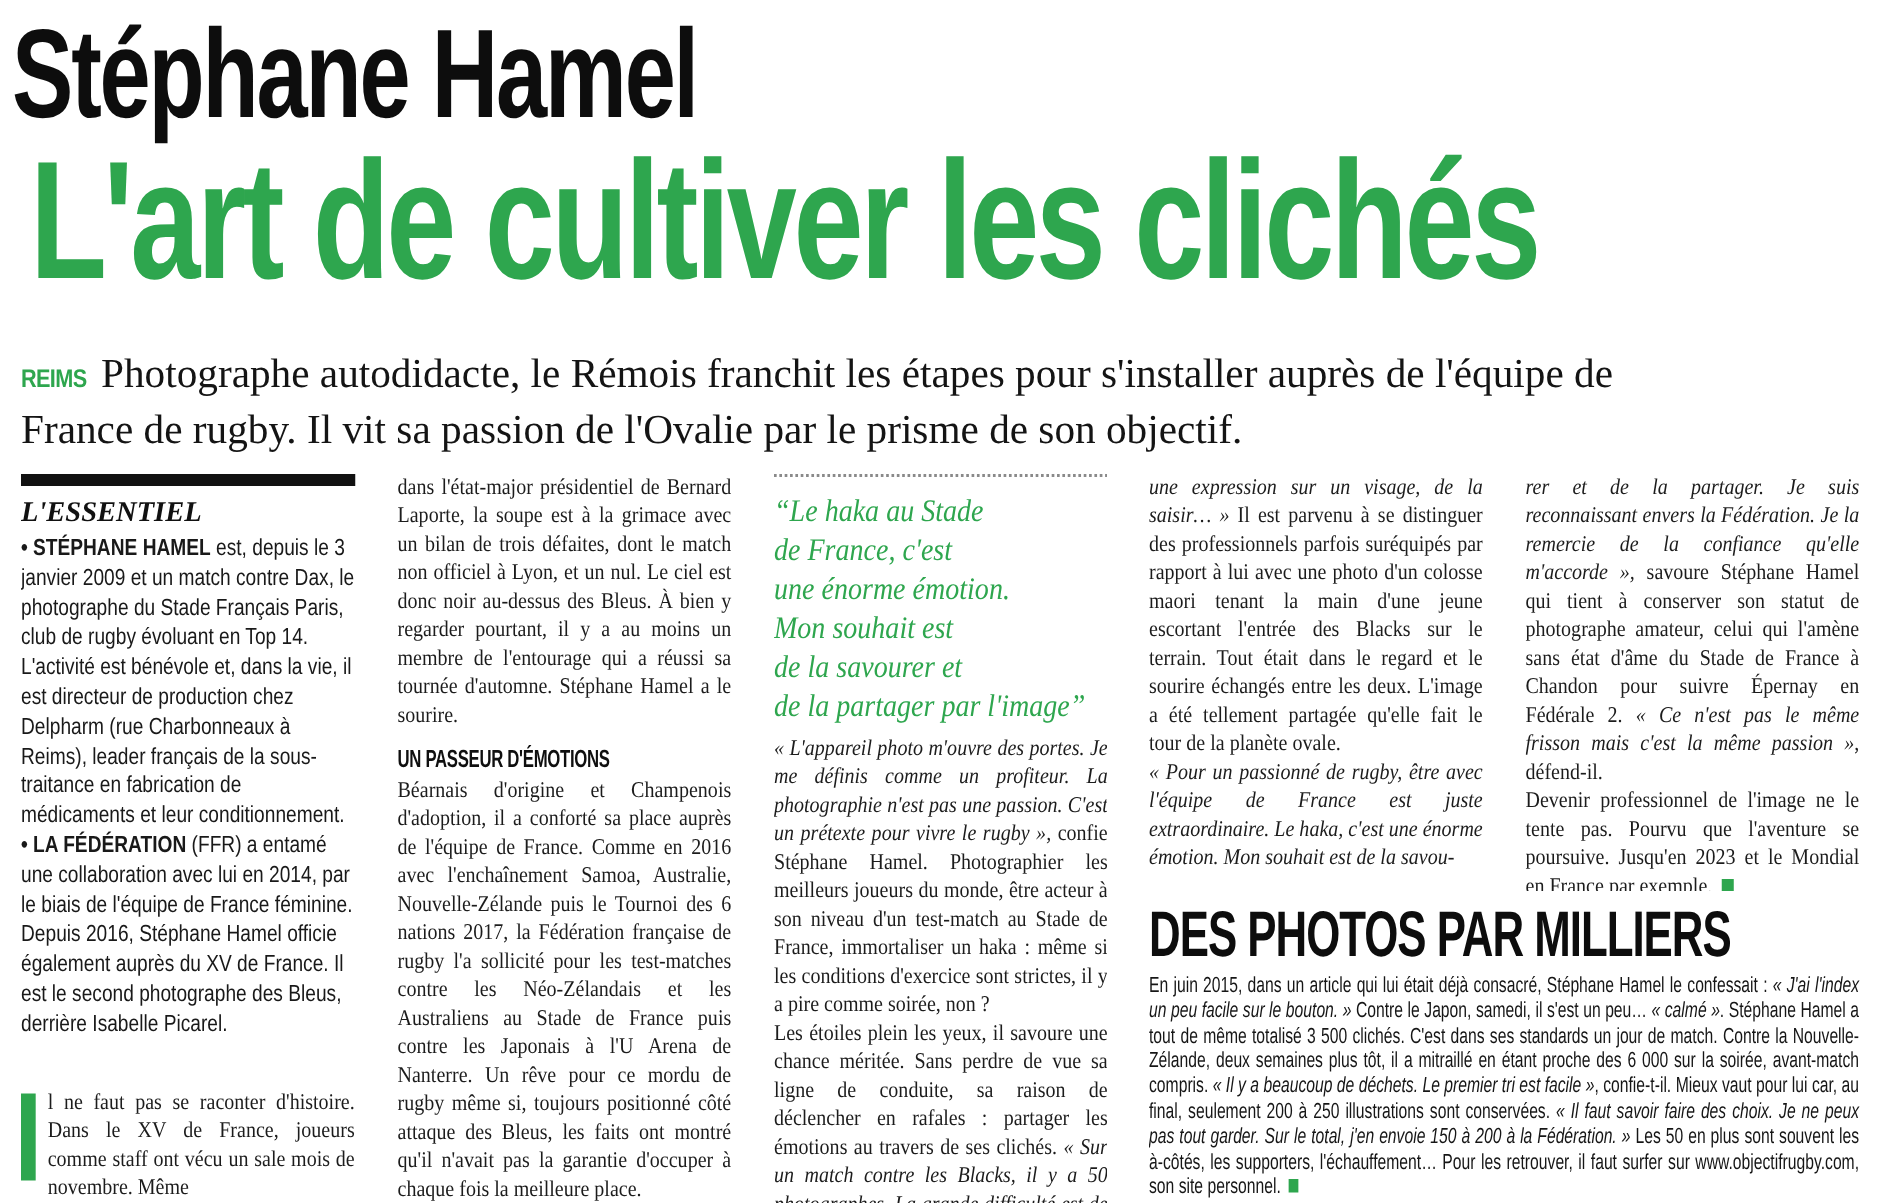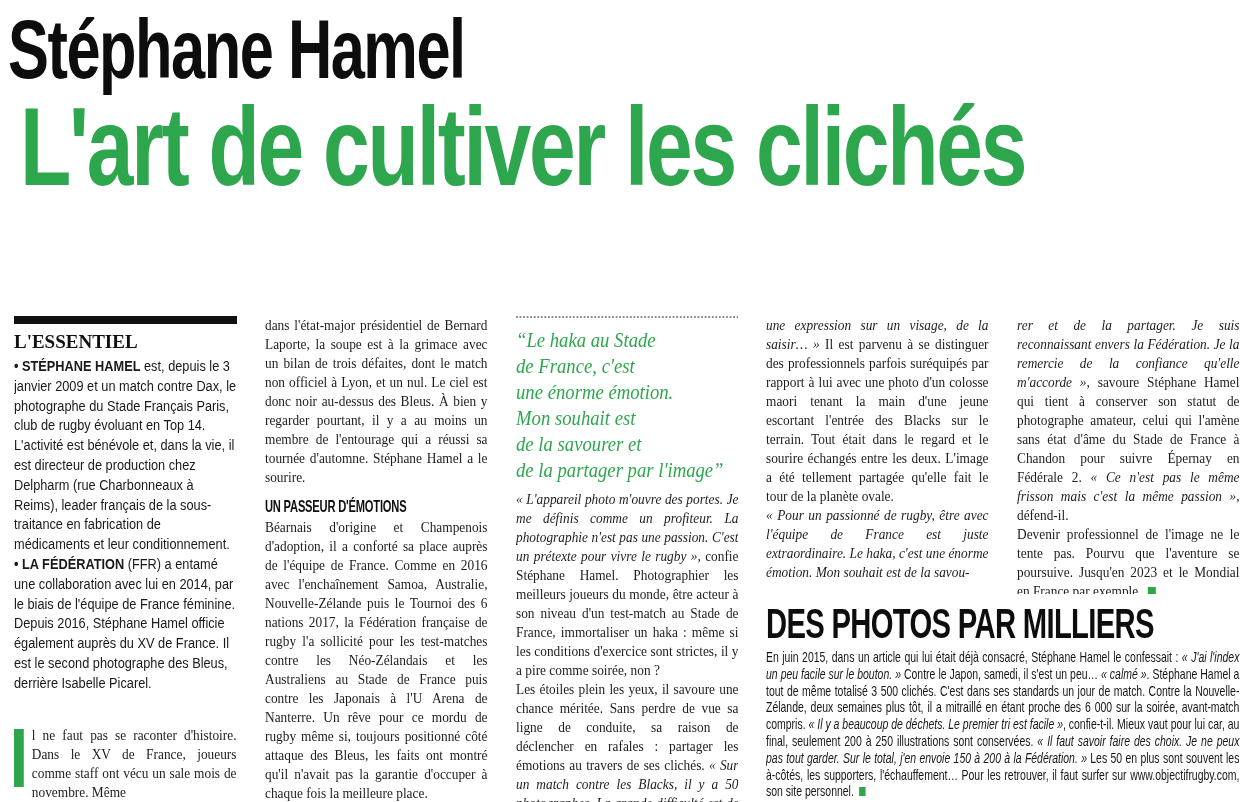--- a/index.html
+++ b/index.html
@@ -37,21 +37,21 @@
   }
   .col { overflow:hidden; }
   .span2 { grid-row:1 / 3; }
   .cw { width:250px; transform:scaleX(0.89); transform-origin:0 0; }
   .body-text { font-size:15px; line-height:19px; text-align:justify; color:#1c1c1c; margin:0; }
   .body-text span { white-space:pre-line; }
   .it { font-style:italic; }
   
   .col1 { display:flex; flex-direction:column; }
   .blackbar { height:8px; background:#111; margin-bottom:7px; }
-  .ess-title { font-weight:bold; font-size:19px; margin-bottom:3px; color:#111; }
+  .ess-title { font-weight:bold; font-style:italic; font-size:19px; margin-bottom:3px; color:#111; }
   .ess-body {
     width:270px; transform:scaleX(0.8237); transform-origin:0 0;
     font-family:"Liberation Sans", sans-serif; font-size:15.5px; line-height:19.8px; color:#191919;
   }
   .ess-item { margin:0; }
   .ess-lead { font-weight:bold; }
   
   .intro { margin-top:auto; }
   .dropbar { float:left; width:11px; height:58px; background:#2ea64e; margin:3px 9px 0 0; }
   
@@ -82,20 +82,21 @@
   .photos-text span { white-space:pre-line; }
 </style>
 </head>
 <body>
 
 <div class="page">
 
   <div class="kicker">Stéphane Hamel</div>
   <div class="title">L'art de cultiver les clichés</div>
 
+  <div class="standfirst"><span class="loc">REIMS</span><span>Photographe autodidacte, le Rémois franchit les étapes pour s'installer auprès de l'équipe de France de rugby. Il vit sa passion de l'Ovalie par le prisme de son objectif.</span></div>
 
   <div class="cols">
 
     <div class="col col1 span2">
       <div class="blackbar"></div>
       <div class="ess-title">L'ESSENTIEL</div>
       <div class="ess-body">
         <p class="ess-item"><span class="ess-lead">• STÉPHANE HAMEL</span><span> est, depuis le 3 janvier 2009 et un match contre Dax, le photographe du Stade Français Paris, club de rugby évoluant en Top 14. L'activité est bénévole et, dans la vie, il est directeur de production chez Delpharm (rue Charbonneaux à Reims), leader français de la sous-traitance en fabrication de médicaments et leur conditionnement.</span></p>
         <p class="ess-item"><span class="ess-lead">• LA FÉDÉRATION</span><span> (FFR) a entamé une collaboration avec lui en 2014, par le biais de l'équipe de France féminine. Depuis 2016, Stéphane Hamel officie également auprès du XV de France. Il est le second photographe des Bleus, derrière Isabelle Picarel.</span></p>
       </div>

